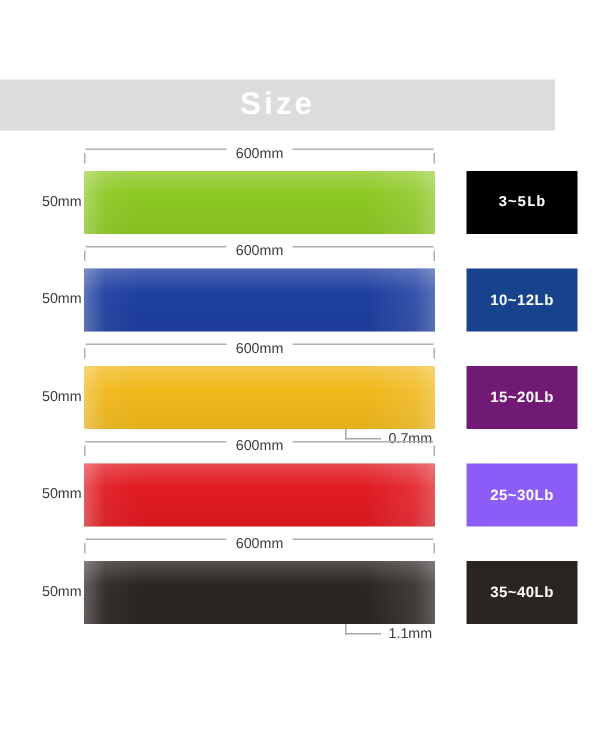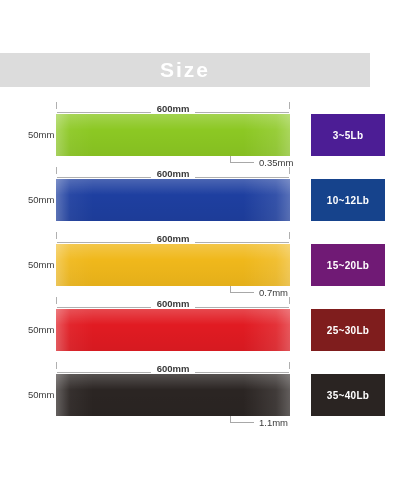--- a/index.html
+++ b/index.html
@@ -31,21 +31,21 @@
   
   .rows { position:absolute; left:0; top:95px; width:400px; }
 
   .row { position:relative; height:65px; }
 
   
   .dim-top {
     position:absolute;
     left:56px; top:4px;
     width:234px; height:14px;
-    display:flex; align-items:flex-end;font-weight:bold;
+    display:flex; align-items:flex-start;
   }
   .dim-top .tick {
     width:1px; height:7px;
     background:#b0b0b0;
     align-self:flex-start;
     margin-top:3px;
   }
   .dim-top .rule {
     flex:1 1 auto;
     height:1px;
@@ -173,26 +173,21 @@
         <span class="tick"></span>
       </div>
       <div class="dim-left">
         <span class="lbl">50mm</span>
         <span class="bracket top"></span>
         <span class="bracket bot"></span>
       </div>
       <div class="band" style="background: rgb(140, 200, 35);">
         <div class="sheen"></div>
       </div>
-      <div class="callout">
-        <span class="vtick"></span>
-        <span class="htick"></span>
-        <span class="ctext">0.35mm</span>
-      </div>
-      <div class="swatch" style="background: #4c1d95;">
+      <div class="swatch" style="background: #000000; font-family: Liberation Mono, monospace;">
         <span class="swatch-label">3~5Lb</span>
       </div>
     </div>
 
     <div class="row">
       <div class="dim-top">
         <span class="tick"></span>
         <span class="rule"></span>
         <span class="dim-label">600mm</span>
         <span class="rule"></span>
@@ -246,21 +241,21 @@
         <span class="tick"></span>
       </div>
       <div class="dim-left">
         <span class="lbl">50mm</span>
         <span class="bracket top"></span>
         <span class="bracket bot"></span>
       </div>
       <div class="band" style="background: rgb(225, 27, 34);">
         <div class="sheen"></div>
       </div>
-      <div class="swatch" style="background: #7f1d1d;">
+      <div class="swatch" style="background: #8b5cf6;">
         <span class="swatch-label">25~30Lb</span>
       </div>
     </div>
 
     <div class="row">
       <div class="dim-top">
         <span class="tick"></span>
         <span class="rule"></span>
         <span class="dim-label">600mm</span>
         <span class="rule"></span>

